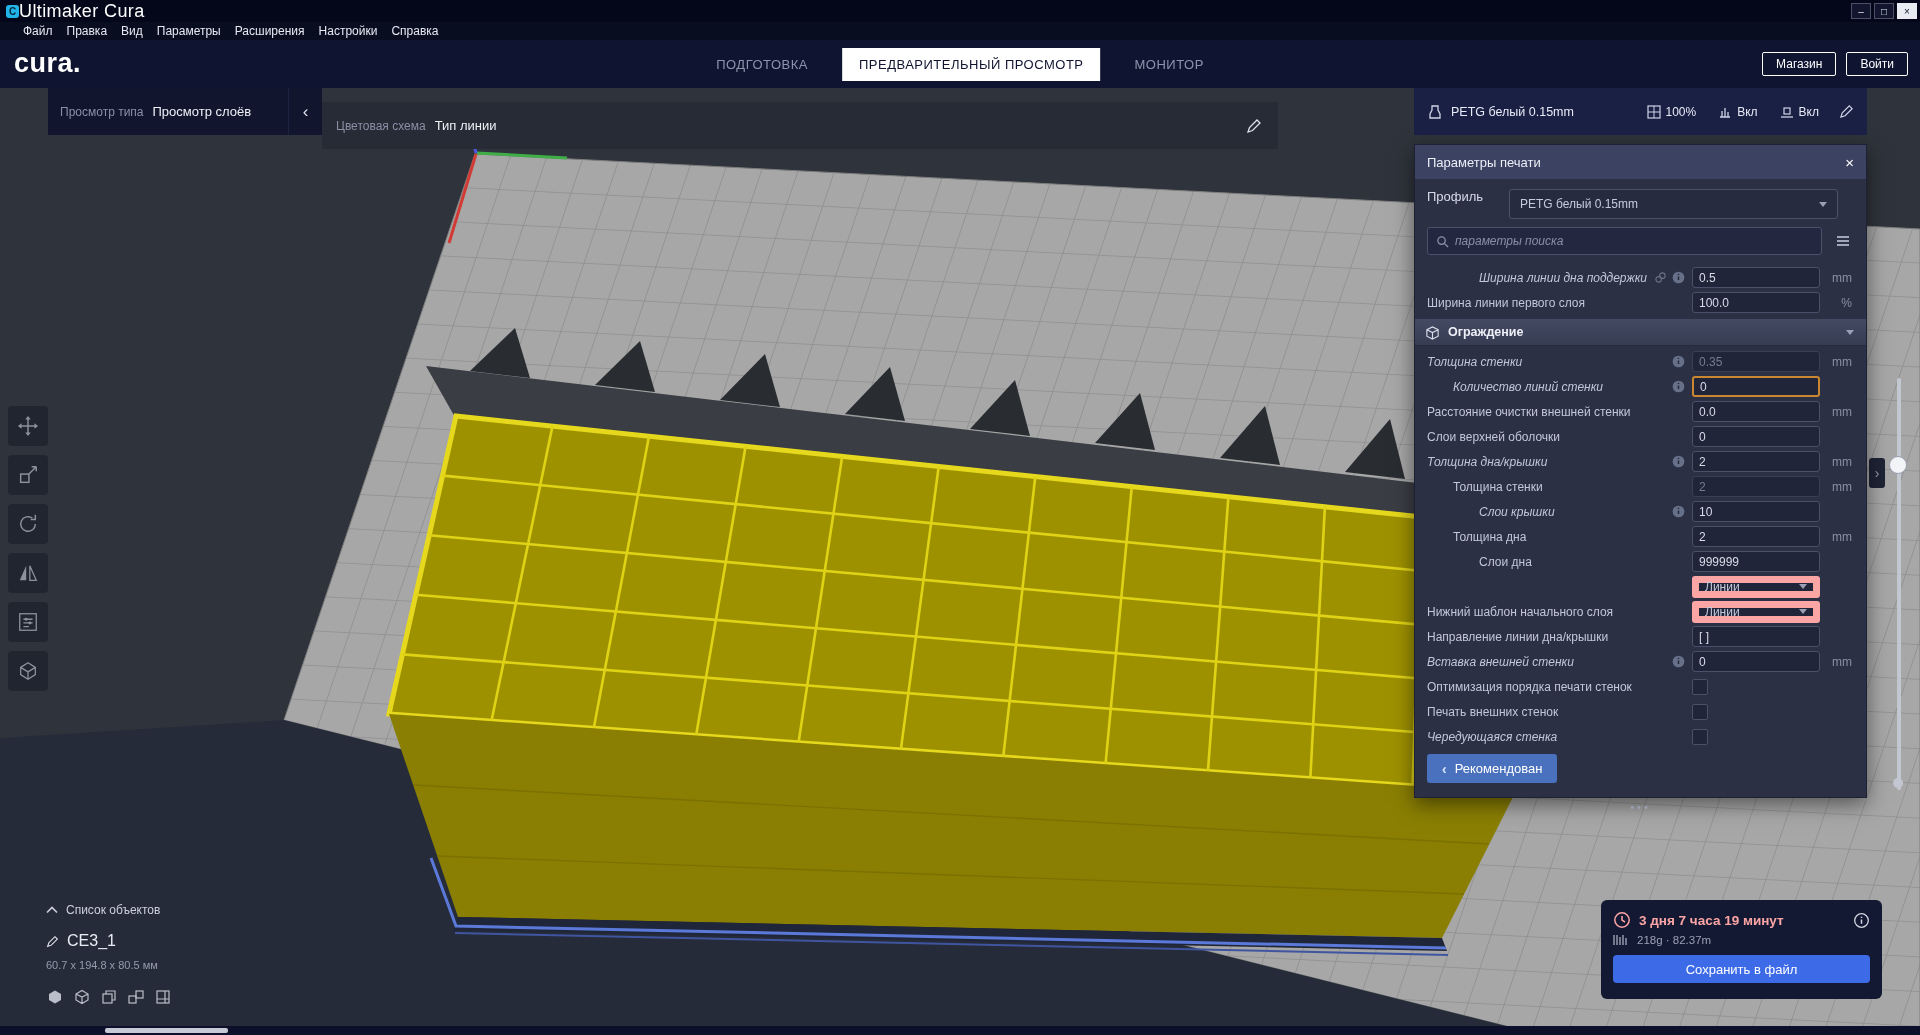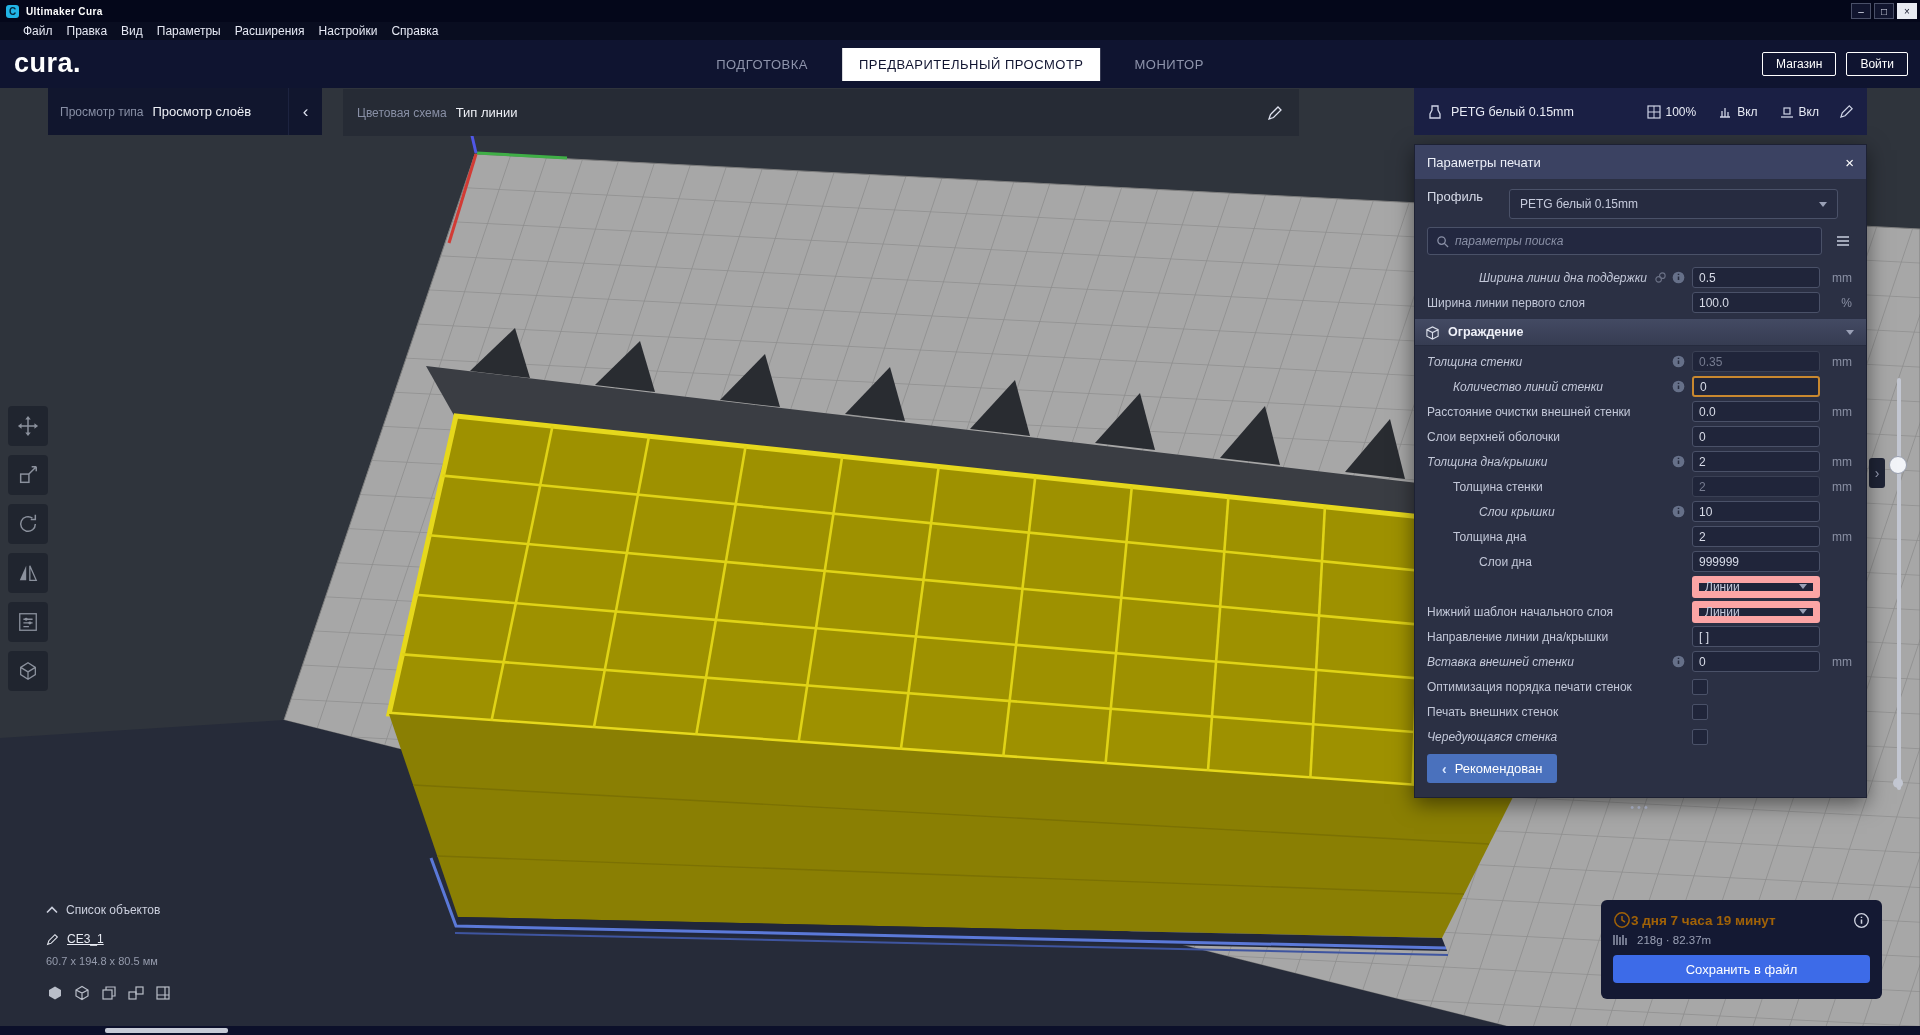--- a/index.html
+++ b/index.html
@@ -6,42 +6,42 @@
   html,body{width:1920px;height:1035px;overflow:hidden;}
   body{font-family:"Liberation Sans","DejaVu Sans",sans-serif;background:#2f343c;}
   #app{position:relative;width:1920px;height:1035px;}
 
   
   .scene{position:absolute;left:0;top:0;z-index:0;}
 
   
   .titlebar{position:absolute;left:0;top:0;width:1920px;height:22px;background:#04071a;display:flex;align-items:center;padding-left:6px;z-index:40;}
   .applogo{width:13px;height:13px;border-radius:3px;background:#21b4e6;color:#04263a;font-size:10px;font-weight:bold;display:flex;align-items:center;justify-content:center;}
-  .titlebar .wtitle{margin-left:7px;font-size:10px;font-weight:bold;color:#fff;letter-spacing:.4px;}
+  .titlebar .wtitle{font-size:18px;font-weight:normal;color:#fff;letter-spacing:.4px;}
   .winbtns{margin-left:auto;display:flex;gap:3px;margin-right:3px;}
   .winbtn{width:20px;height:16px;display:flex;align-items:center;justify-content:center;font-size:10px;background:#11152e;border:1px solid #4a5068;color:#dfe3f0;}
   .winbtn.close{background:#e8ebf2;color:#14182c;border-color:#e8ebf2;}
 
   .menubar{position:absolute;left:0;top:22px;width:1920px;height:18px;background:#090d20;display:flex;align-items:center;padding-left:16px;z-index:40;}
   .menuitem{font-size:12px;color:#e6e9f4;padding:1px 7px;cursor:default;}
 
   .header{position:absolute;left:0;top:40px;width:1920px;height:48px;background:#0f1430;z-index:40;}
   .brand{position:absolute;left:14px;top:8px;font-size:27px;font-weight:bold;color:#fff;letter-spacing:.5px;}
   .tabs{position:absolute;left:50%;top:0;height:48px;transform:translateX(-50%);display:flex;align-items:center;gap:34px;}
   .tab{font-size:13px;color:#8e94ab;letter-spacing:.5px;white-space:nowrap;}
   .tab.active{background:#ffffff;color:#101430;padding:9px 17px;}
   .hdr-right{position:absolute;right:12px;top:0;height:48px;display:flex;align-items:center;gap:10px;}
   .hbtn{border:1px solid #ffffff;color:#fff;font-size:12px;padding:4px 13px;border-radius:2px;background:transparent;white-space:nowrap;}
 
   
   .viewbar-left{position:absolute;left:48px;top:88px;width:274px;height:47px;background:#11162e;display:flex;align-items:center;padding-left:12px;gap:9px;z-index:40;}
   .vlabel{font-size:12px;color:#8990a6;white-space:nowrap;}
   .vvalue{font-size:13px;color:#eef0f6;white-space:nowrap;}
   .collapsebtn{margin-left:auto;width:34px;height:47px;display:flex;align-items:center;justify-content:center;font-size:17px;color:#dfe3f0;border-left:1px solid #1d2340;}
-  .viewbar-right{position:absolute;left:322px;top:89px;width:956px;height:47px;background:#262b35;display:flex;align-items:center;padding-left:14px;gap:9px;z-index:40;margin-left:21px;}
+  .viewbar-right{position:absolute;left:322px;top:102px;width:956px;height:47px;background:#262b35;display:flex;align-items:center;padding-left:14px;gap:9px;z-index:40;}
   .editpencil{margin-left:auto;margin-right:16px;color:#dfe3f0;display:flex;}
 
   .material-bar{position:absolute;left:1414px;top:88px;width:453px;height:47px;background:#1a1f44;display:flex;align-items:center;padding:0 13px;gap:8px;z-index:40;color:#e8ebf5;}
   .material-bar .mtext{font-size:12.5px;margin-right:auto;white-space:nowrap;}
   .mgroup{display:flex;align-items:center;gap:5px;font-size:12px;margin-left:14px;white-space:nowrap;}
   .micon{display:flex;color:#cfd4e6;}
 
   
   .settings-panel{position:absolute;left:1414px;top:144px;width:453px;height:654px;background:#2b3044;z-index:30;display:flex;flex-direction:column;box-shadow:0 6px 20px rgba(0,0,0,.5);border:1px solid #1d2133;}
   .panel-header{height:34px;background:#3b4262;display:flex;align-items:center;padding:0 12px;flex:none;}
@@ -79,27 +79,27 @@
   .panel-dots{position:absolute;left:1414px;top:801px;width:453px;text-align:center;color:#9aa0b4;font-size:11px;letter-spacing:3px;z-index:30;}
   .panel-handle{position:absolute;left:1869px;top:458px;width:16px;height:30px;background:#1f2436;border-radius:3px;color:#9aa0b5;font-size:14px;display:flex;align-items:center;justify-content:center;z-index:25;}
 
   
   .left-toolbar{position:absolute;left:8px;top:406px;width:40px;display:flex;flex-direction:column;gap:9px;z-index:10;}
   .toolbtn{width:40px;height:40px;border-radius:4px;background:rgba(16,20,30,.45);display:flex;align-items:center;justify-content:center;color:#8b919d;}
 
   
   .object-list{position:absolute;left:46px;top:903px;z-index:10;color:#ccd0de;}
   .ol-head{display:flex;align-items:center;gap:8px;font-size:12px;}
-  .ol-item{display:flex;align-items:center;gap:8px;margin-top:15px;font-size:12px;color:#e8ebf3;text-decoration:underline;}
+  .ol-item{display:flex;align-items:center;gap:8px;margin-top:15px;font-size:16px;color:#e8ebf3;}
   .ol-dims{margin-top:9px;font-size:11px;color:#959bac;}
   .ol-icons{margin-top:17px;display:flex;gap:9px;color:#b9bec9;}
 
   
   .print-summary{position:absolute;left:1601px;top:900px;width:281px;height:99px;background:#141933;border-radius:6px;padding:11px 12px;z-index:10;}
-  .ps-row1{display:flex;align-items:center;color:#a16207;}
+  .ps-row1{display:flex;align-items:center;gap:8px;color:#fca5a5;}
   .ps-time{font-size:13.5px;font-weight:bold;flex:1;}
   .ps-row2{display:flex;align-items:center;gap:8px;margin-top:5px;color:#9aa0b5;font-size:11.5px;}
   .savebtn{margin-top:9px;width:100%;height:28px;background:#3d6be8;border:none;border-radius:4px;color:#fff;font-size:13px;font-family:inherit;}
 
   
   .slider-track{position:absolute;left:1897px;top:378px;width:4px;height:412px;background:#c3c7d2;border-radius:2px;z-index:10;}
   .slider-handle{position:absolute;left:1889px;top:456px;width:18px;height:18px;border-radius:50%;background:#f2f4f8;border:1px solid #9aa0b0;z-index:11;}
   .slider-handle2{position:absolute;left:1893px;top:778px;width:10px;height:10px;border-radius:50%;background:#c3c7d2;z-index:11;}
 
   

